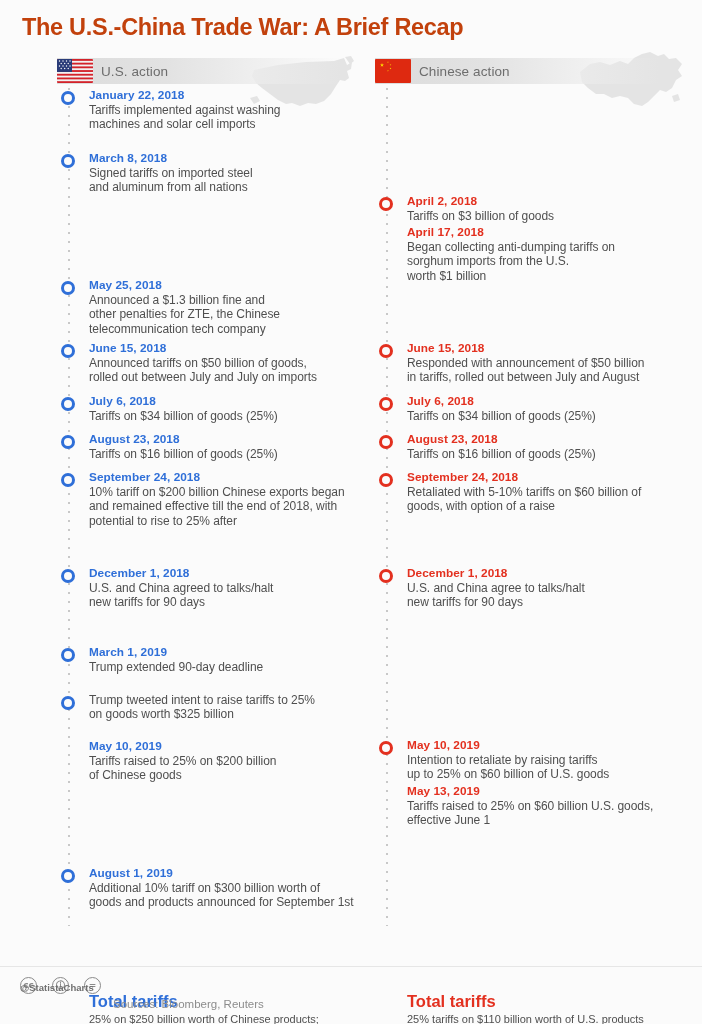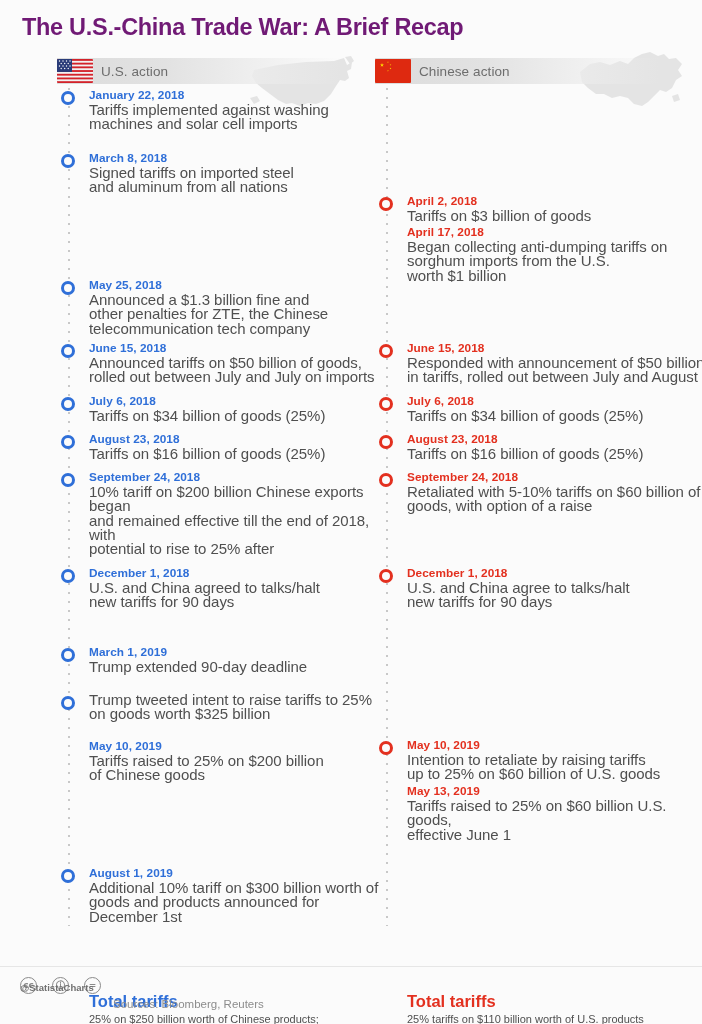--- a/index.html
+++ b/index.html
@@ -14,21 +14,21 @@
     width: 702px; height: 1024px;
     background: #fbfbfb;
   }
 
   
   .title {
     position: absolute;
     left: 22px; top: 14px;
     font-size: 23.5px;
     font-weight: bold;
-    color: #701a75;
+    color: #c2410c;
     letter-spacing: -0.3px;
     white-space: nowrap;
   }
 
   
   .col { position: absolute; top: 58px; width: 330px; }
   .col-left  { left: 57px; }
   .col-right { left: 375px; }
 
   
@@ -93,21 +93,21 @@
   .evt-date {
     font-size: 11.8px;
     font-weight: bold;
     color: #2f6fd8;
     line-height: 15px;
     letter-spacing: 0.05px;
     white-space: nowrap;
   }
   .col-right .evt-date { color: #e3301f; }
   .evt-desc {
-    font-size: 15px;
+    font-size: 12px;
     color: #4f4f4f;
     line-height: 14.3px;
     letter-spacing: -0.05px;
     white-space: pre-line;
   }
   .sub { margin-top: 1px; }
 
   
   .total { position: absolute; left: 32px; width: 340px; }
   .total-title {
@@ -318,21 +318,21 @@
               <div class="evt-date">May 10, 2019</div>
               <div class="evt-desc">Tariffs raised to 25% on $200 billion
 of Chinese goods</div>
             </div>
           </div>
           <div class="evt" style="top: 778px;">
             <div class="dot"></div>
             <div class="evt-body">
               <div class="evt-date">August 1, 2019</div>
               <div class="evt-desc">Additional 10% tariff on $300 billion worth of
-goods and products announced for December 1st</div>
+goods and products announced for September 1st</div>
             </div>
           </div>
         </div>
       <div class="total" style="top: 855px;">
         <div class="total-title">Total tariffs</div>
         <div class="total-text">25% on $250 billion worth of Chinese products;
 10% tariff on $300 billion worth of Chinese goods</div>
       </div>
     </div>
   </div>

